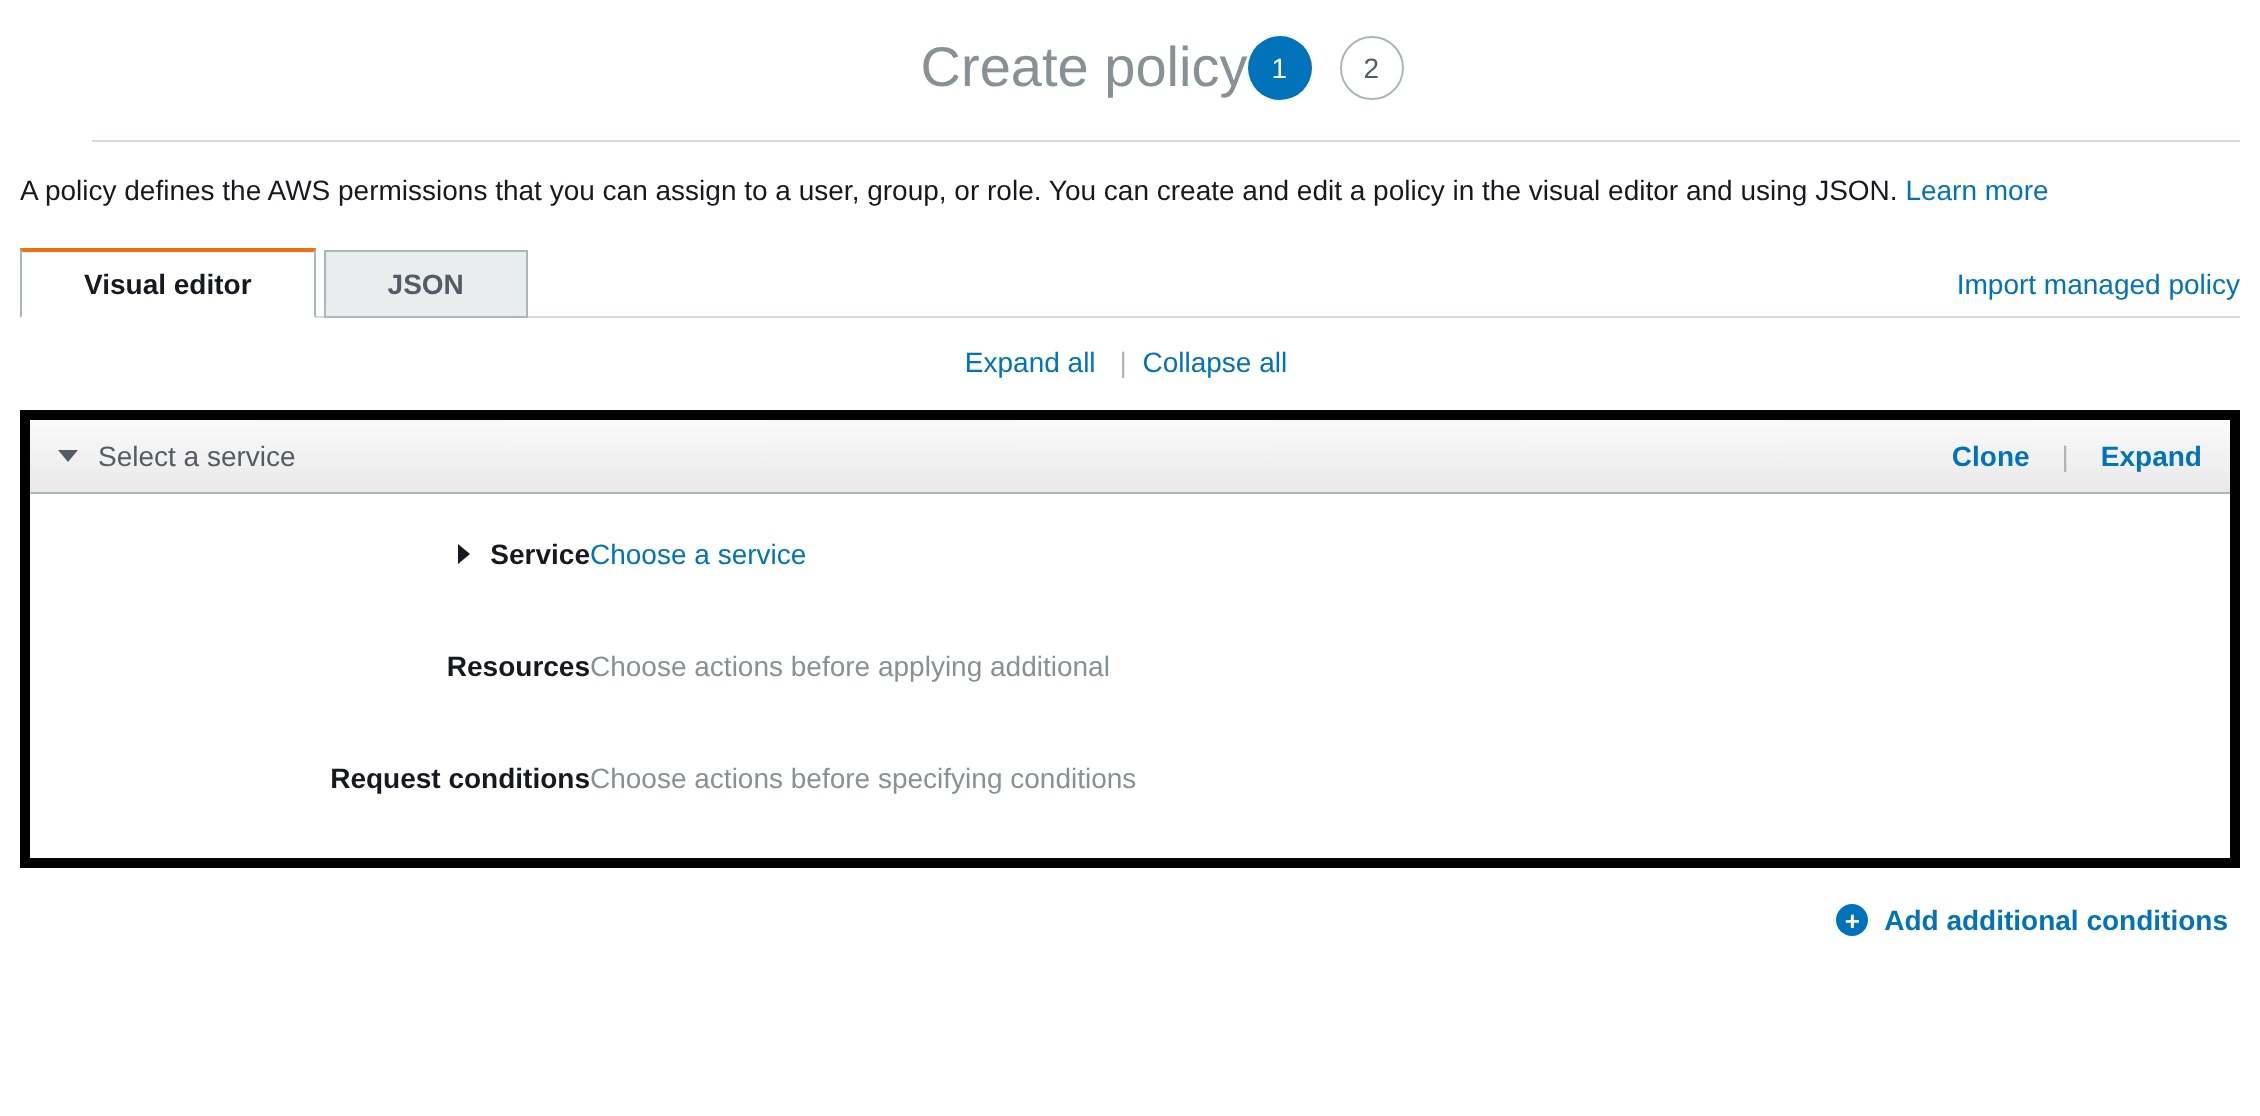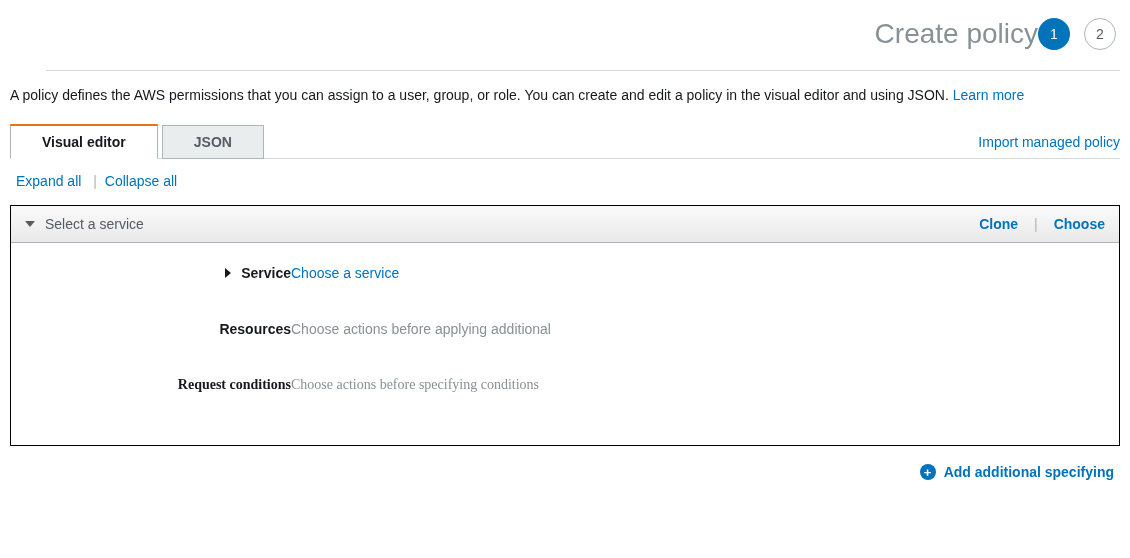--- a/index.html
+++ b/index.html
@@ -5,21 +5,21 @@
     * { box-sizing: border-box; margin: 0; padding: 0; }
     body {
       font-family: "Amazon Ember", "Helvetica Neue", Helvetica, Arial, sans-serif;
       background: #fff;
       color: #16191f;
       width: 1130px;
       padding: 0 10px;
     }
     .header {
       display: flex;
-      justify-content: flex-end;
+      justify-content: center;
       align-items: center;
       padding: 18px 0 20px 0;
       border-bottom: 1px solid #d5dbdb;
       margin-left: 36px;
     }
     .page-title {
       font-size: 28px;
       font-weight: 400;
       color: #879196;
     }
@@ -83,25 +83,26 @@
     .tab-row .import-link {
       margin-left: auto;
       font-size: 14px;
       color: #0073bb;
       cursor: pointer;
       padding-bottom: 8px;
     }
     .controls {
       padding: 14px 6px 10px 6px;
       font-size: 14px;
+      text-align: center;
     }
     .controls .link { margin-right: 4px; }
     .controls .sep { color: #aab7b8; margin: 0 4px; }
     .panel {
-      border: 1px solid #000000;
+      border: 5px solid #000000;
       margin: 6px 0 0 0;
     }
     .panel-header {
       display: flex;
       align-items: center;
       padding: 10px 14px;
       background: linear-gradient(#fafafa, #e9e9e9);
       border-bottom: 1px solid #aab7b8;
       font-size: 14px;
     }
@@ -140,21 +141,21 @@
     .panel-body {
       background: #fff;
       padding: 22px 20px 30px 20px;
     }
     .row {
       display: flex;
       align-items: center;
       margin-bottom: 40px;
       font-size: 14px;
     }
-    .row:last-child { margin-bottom: 22px; font-family: Liberation Serif, serif; }
+    .row:last-child { margin-bottom: 2px; }
     .row .label {
       width: 260px;
       text-align: right;
       font-weight: 700;
       color: #16191f;
       display: flex;
       justify-content: flex-end;
       align-items: center;
     }
     .row .value {
@@ -215,21 +216,21 @@
   <span class="link">Collapse all</span>
 </div>
 
 <div class="panel">
   <div class="panel-header">
     <span class="caret-down"></span>
     <span class="title">Select a service</span>
     <div class="actions">
       <span class="alink">Clone</span>
       <span class="asep">|</span>
-      <span class="alink">Choose</span>
+      <span class="alink">Expand</span>
     </div>
   </div>
   <div class="panel-body">
     <div class="row">
       <div class="label">
         <span class="caret-right"></span>
         <span>Service</span>
       </div>
       <div class="value link">Choose a service</div>
     </div>
@@ -240,15 +241,15 @@
     <div class="row">
       <div class="label">Request conditions</div>
       <div class="value">Choose actions before specifying conditions</div>
     </div>
   </div>
 </div>
 
 <div class="footer">
   <div class="add-link">
     <span class="plus-circle">+</span>
-    <span>Add additional specifying</span>
+    <span>Add additional conditions</span>
   </div>
 </div>
 
 </body></html>

